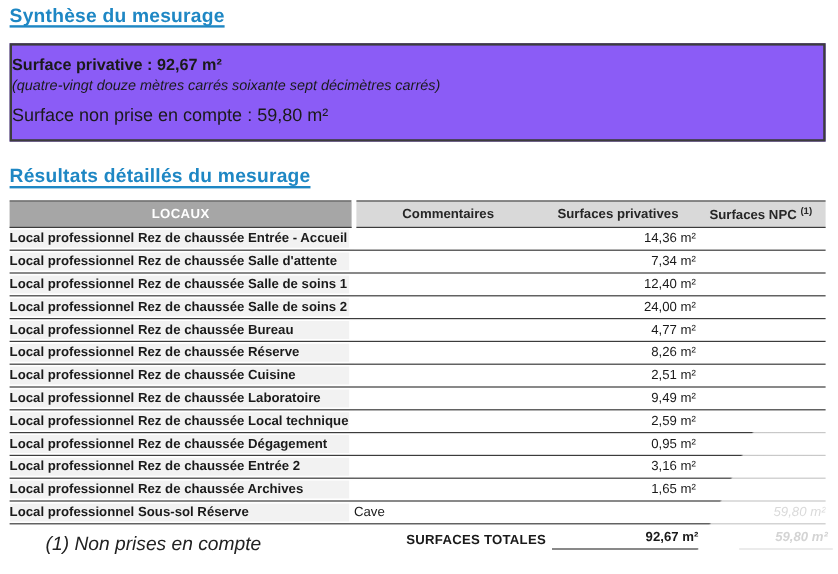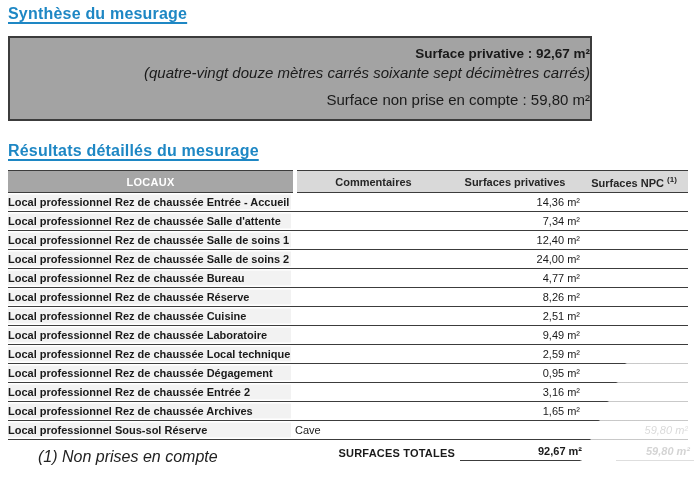--- a/index.html
+++ b/index.html
@@ -12,26 +12,26 @@
 
   h1.sec-title{
     margin:5px 0 0 8px;
     font-size:16px;font-weight:700;color:#1e87c4;
     text-decoration:underline;text-decoration-thickness:2px;text-underline-offset:3px;
     letter-spacing:.2px;
   }
   h1.sec-title.second{margin-top:21px;}
 
   .summary-box{
-    margin:13px 0 0 8px;width:584px;box-sizing:border-box;
-    border:2px solid #3c3c3c;background:#a3a3a3;
-    text-align:right;padding:8px 0 11px;
+    margin:13px 0 0 8px;width:680px;box-sizing:border-box;
+    border:2px solid #3c3c3c;background:#8b5cf6;
+    text-align:left;padding:8px 0 11px;
   }
   .summary-box .l1{font-size:13.5px;font-weight:700;}
-  .summary-box .l2{font-size:15px;font-style:italic;margin-top:3px;}
+  .summary-box .l2{font-size:12px;font-style:italic;margin-top:3px;}
   .summary-box .l3{font-size:15px;margin-top:10px;}
 
   table.meas{
     width:680px;margin:10px 0 0 8px;border-collapse:collapse;table-layout:fixed;
     font-size:11px;
   }
   table.meas thead th{
     height:21px;font-weight:700;text-align:center;vertical-align:middle;
     border-top:1.5px solid #3c3c3c;border-bottom:1.5px solid #3c3c3c;
     background:#d9d9d9;color:#262626;padding:0;

